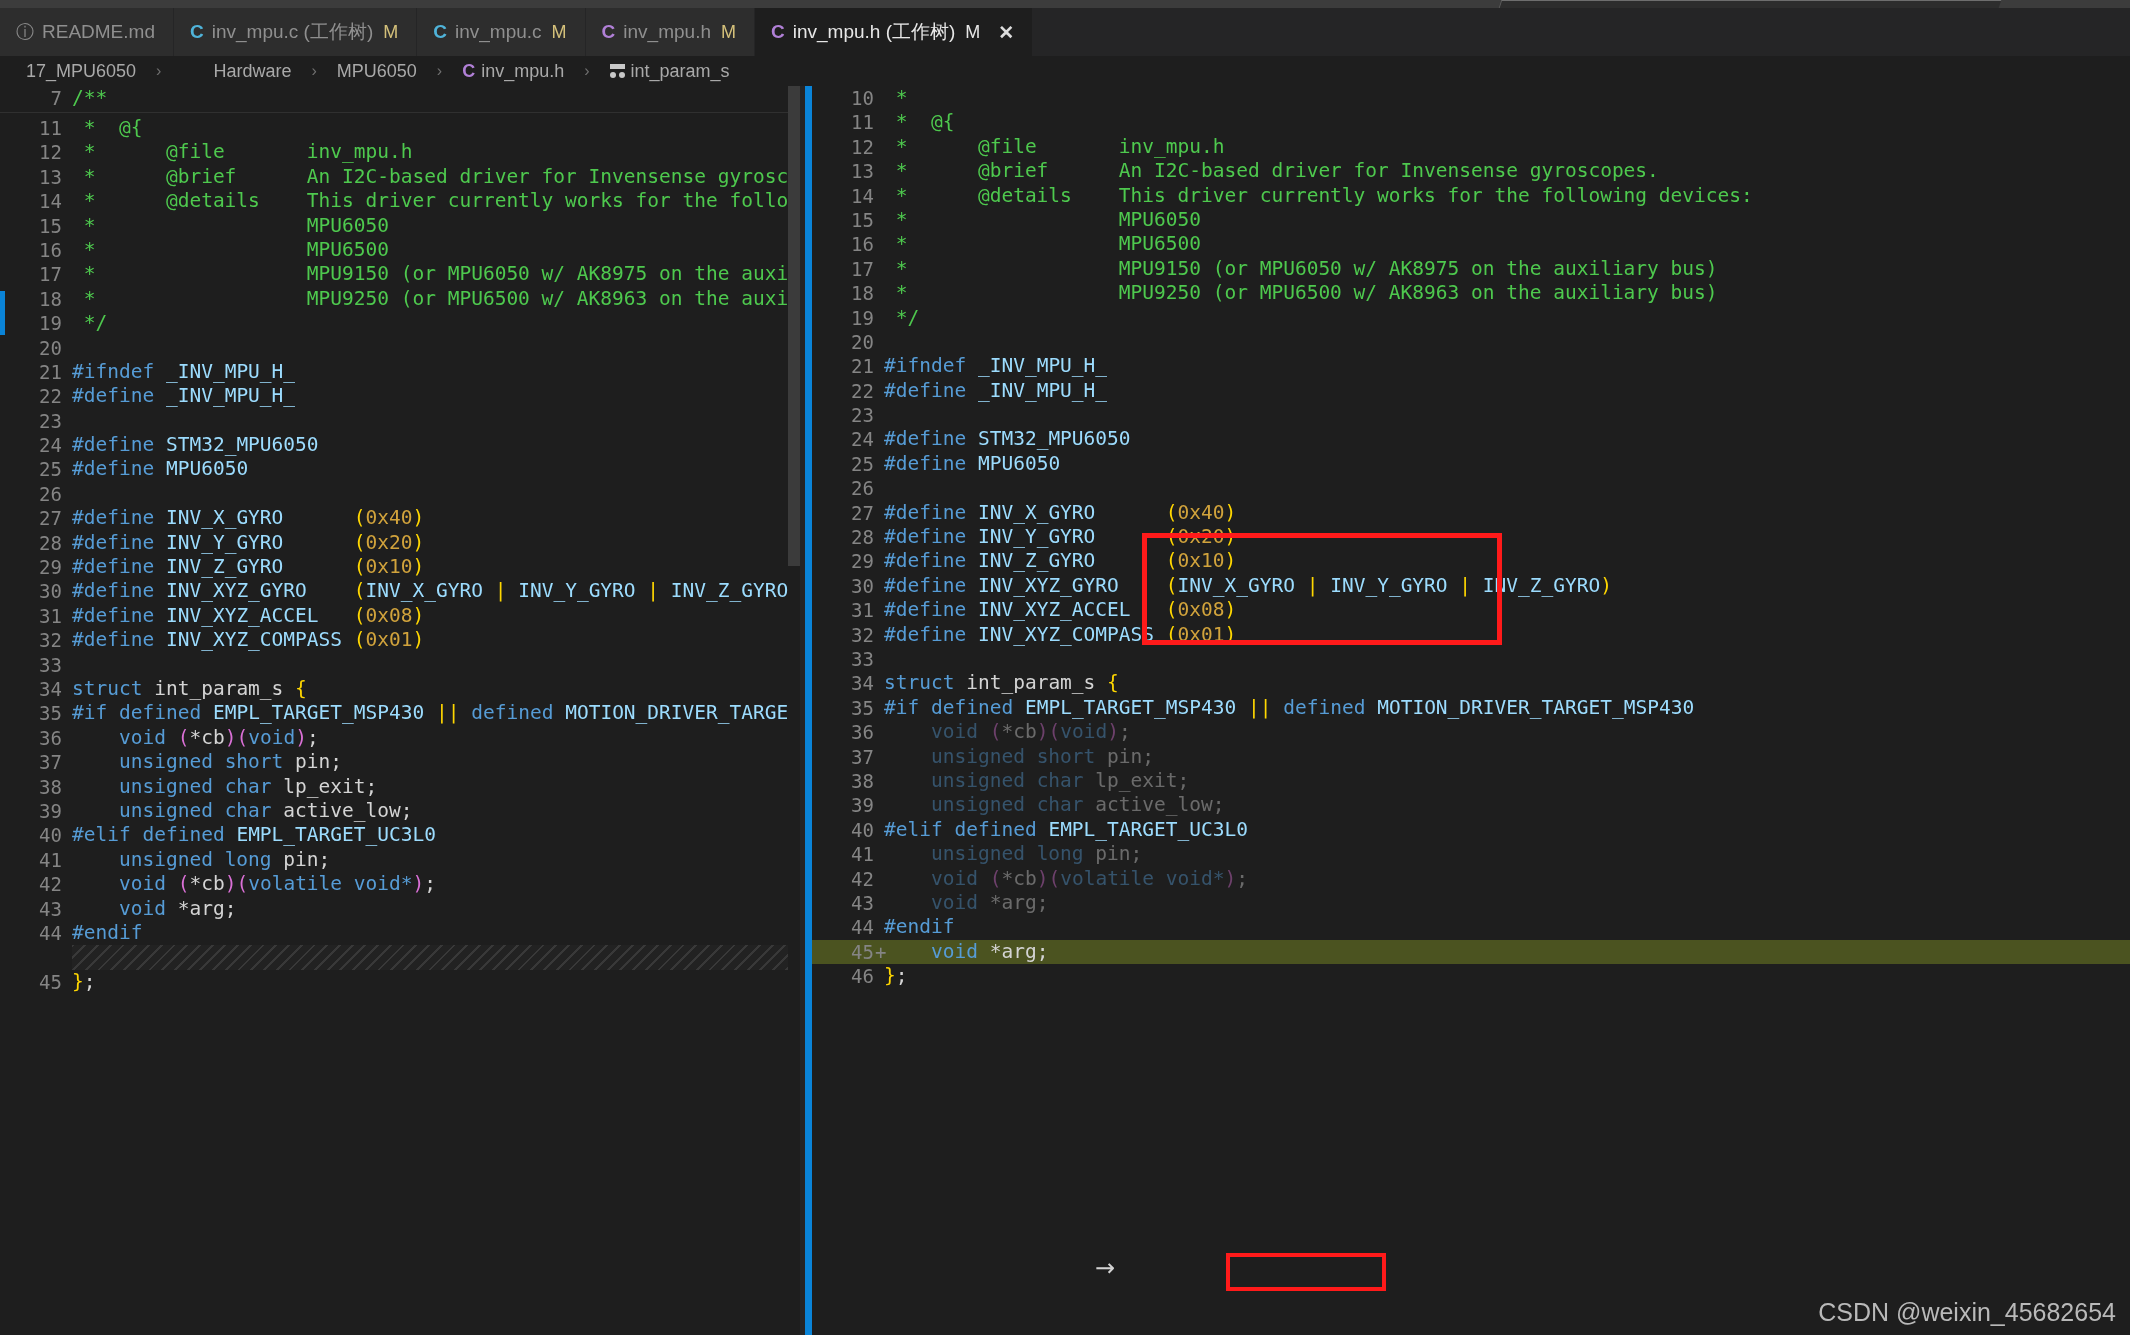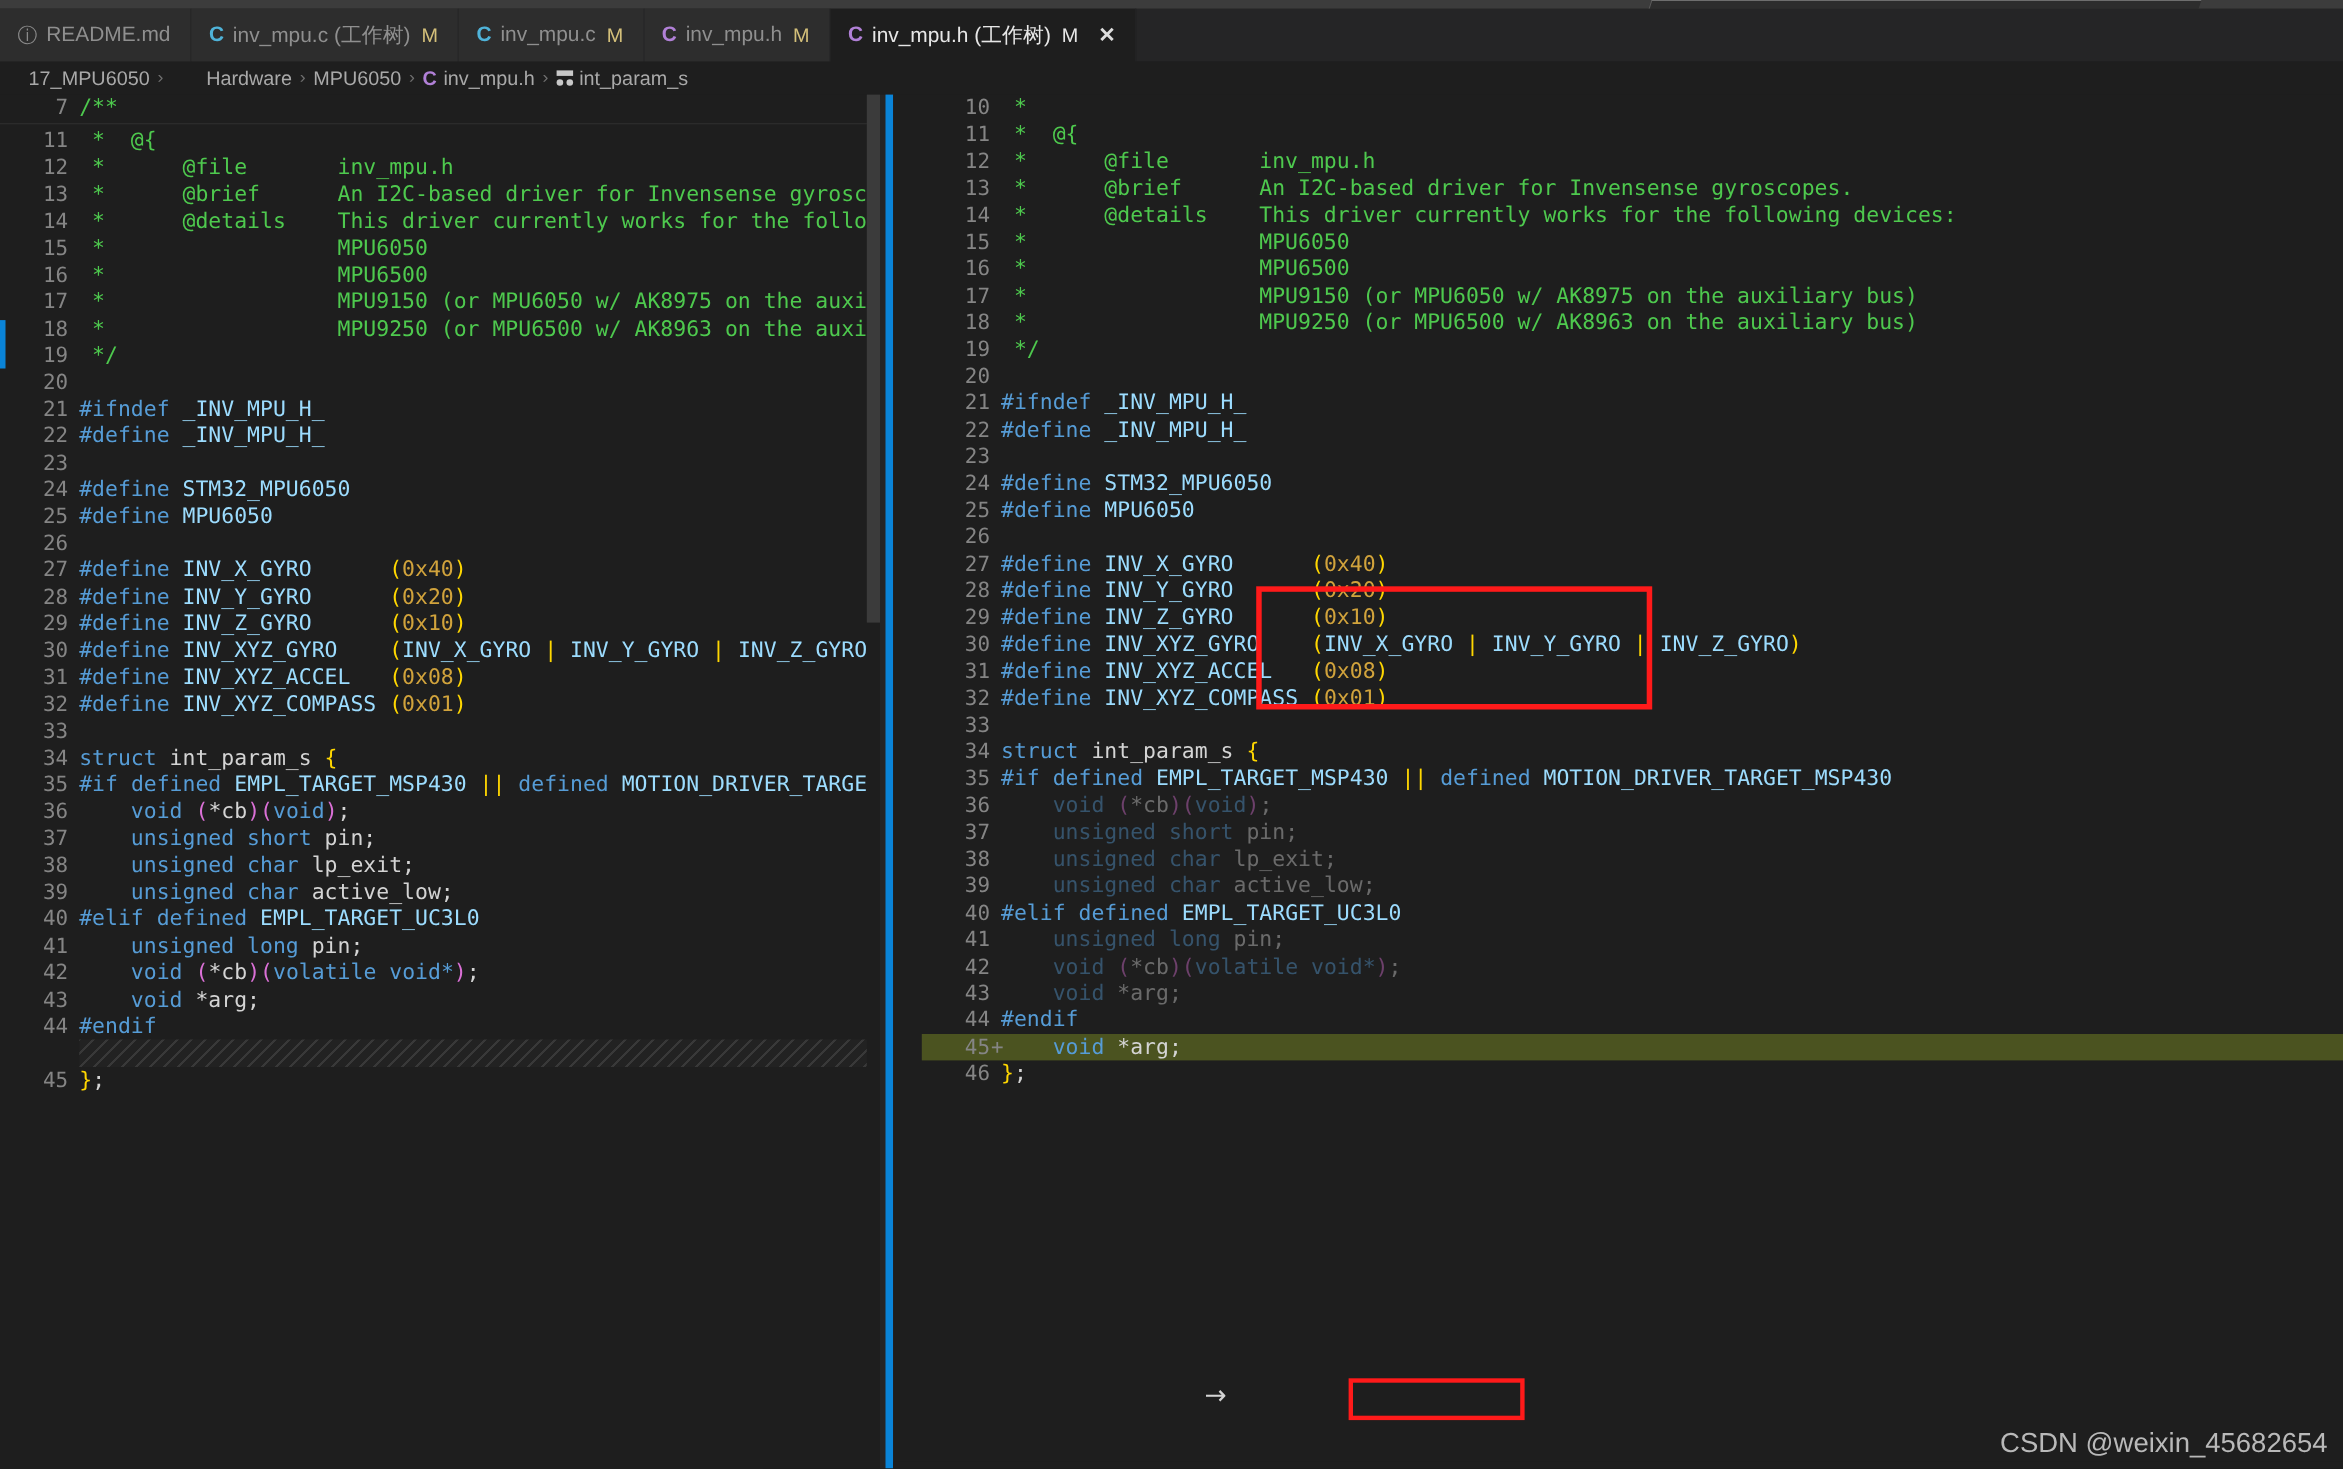--- a/index.html
+++ b/index.html
@@ -42,21 +42,21 @@
   .tab-ico.h { color: #b180d7; }
   .tab-ico.md { color: #8a8a8a; font-weight: normal; font-size: 18px; }
   .tab-mod { color: #d4c07a; font-size: 18px; margin-left: 2px; }
   .tab.active .tab-mod { color: #e7e7e7; }
   .tab-close { color: #ddd; font-size: 19px; margin-left: 10px; font-weight: 600; }
 
   
   .breadcrumb {
     position: absolute; left: 0; top: 56px; width: 2130px; height: 30px;
     background: #1e1e1e; display: flex; align-items: center;
-    padding-left: 26px; gap: 7px;
+    padding-left: 26px; gap: 20px;
     font-family: "Liberation Sans", sans-serif; font-size: 18px; color: #a9a9a9;
   }
   .bc-sep { color: #6f6f6f; font-size: 16px; }
   .bc-c { color: #b180d7; font-weight: bold; font-size: 18px; }
   .structglyph { display:inline-block; width:15px; height:14px; position:relative;}
   .structglyph i{position:absolute; background:#c8c8c8; display:block;}
   .structglyph i:nth-child(1){left:0;top:0;width:15px;height:5px;}
   .structglyph i:nth-child(2){left:0;top:8px;width:6px;height:6px;border-radius:50%;}
   .structglyph i:nth-child(3){left:9px;top:8px;width:6px;height:6px;border-radius:50%;}
 
@@ -277,21 +277,21 @@
 
   <div class="ovr-l">
     <div class="thumb"></div>
   </div>
 
   <div class="split">
     <div class="bar"></div>
   </div>
 
   <div class="pane" id="paneR">
-    <div class="codearea" id="codeR" style="top:0px;padding-left:26px;">
+    <div class="codearea" id="codeR" style="top:0px;">
         <div class="line"><span class="ln">10</span><span class="txt"><span class="cmt"> *</span></span></div>
         <div class="line"><span class="ln">11</span><span class="txt"><span class="cmt"> *  @{</span></span></div>
         <div class="line"><span class="ln">12</span><span class="txt"><span class="cmt"> *      @file       inv_mpu.h</span></span></div>
         <div class="line"><span class="ln">13</span><span class="txt"><span class="cmt"> *      @brief      An I2C-based driver for Invensense gyroscopes.</span></span></div>
         <div class="line"><span class="ln">14</span><span class="txt"><span class="cmt"> *      @details    This driver currently works for the following devices:</span></span></div>
         <div class="line"><span class="ln">15</span><span class="txt"><span class="cmt"> *                  MPU6050</span></span></div>
         <div class="line"><span class="ln">16</span><span class="txt"><span class="cmt"> *                  MPU6500</span></span></div>
         <div class="line"><span class="ln">17</span><span class="txt"><span class="cmt"> *                  MPU9150 (or MPU6050 w/ AK8975 on the auxiliary bus)</span></span></div>
         <div class="line"><span class="ln">18</span><span class="txt"><span class="cmt"> *                  MPU9250 (or MPU6500 w/ AK8963 on the auxiliary bus)</span></span></div>
         <div class="line"><span class="ln">19</span><span class="txt"><span class="cmt"> */</span></span></div>

